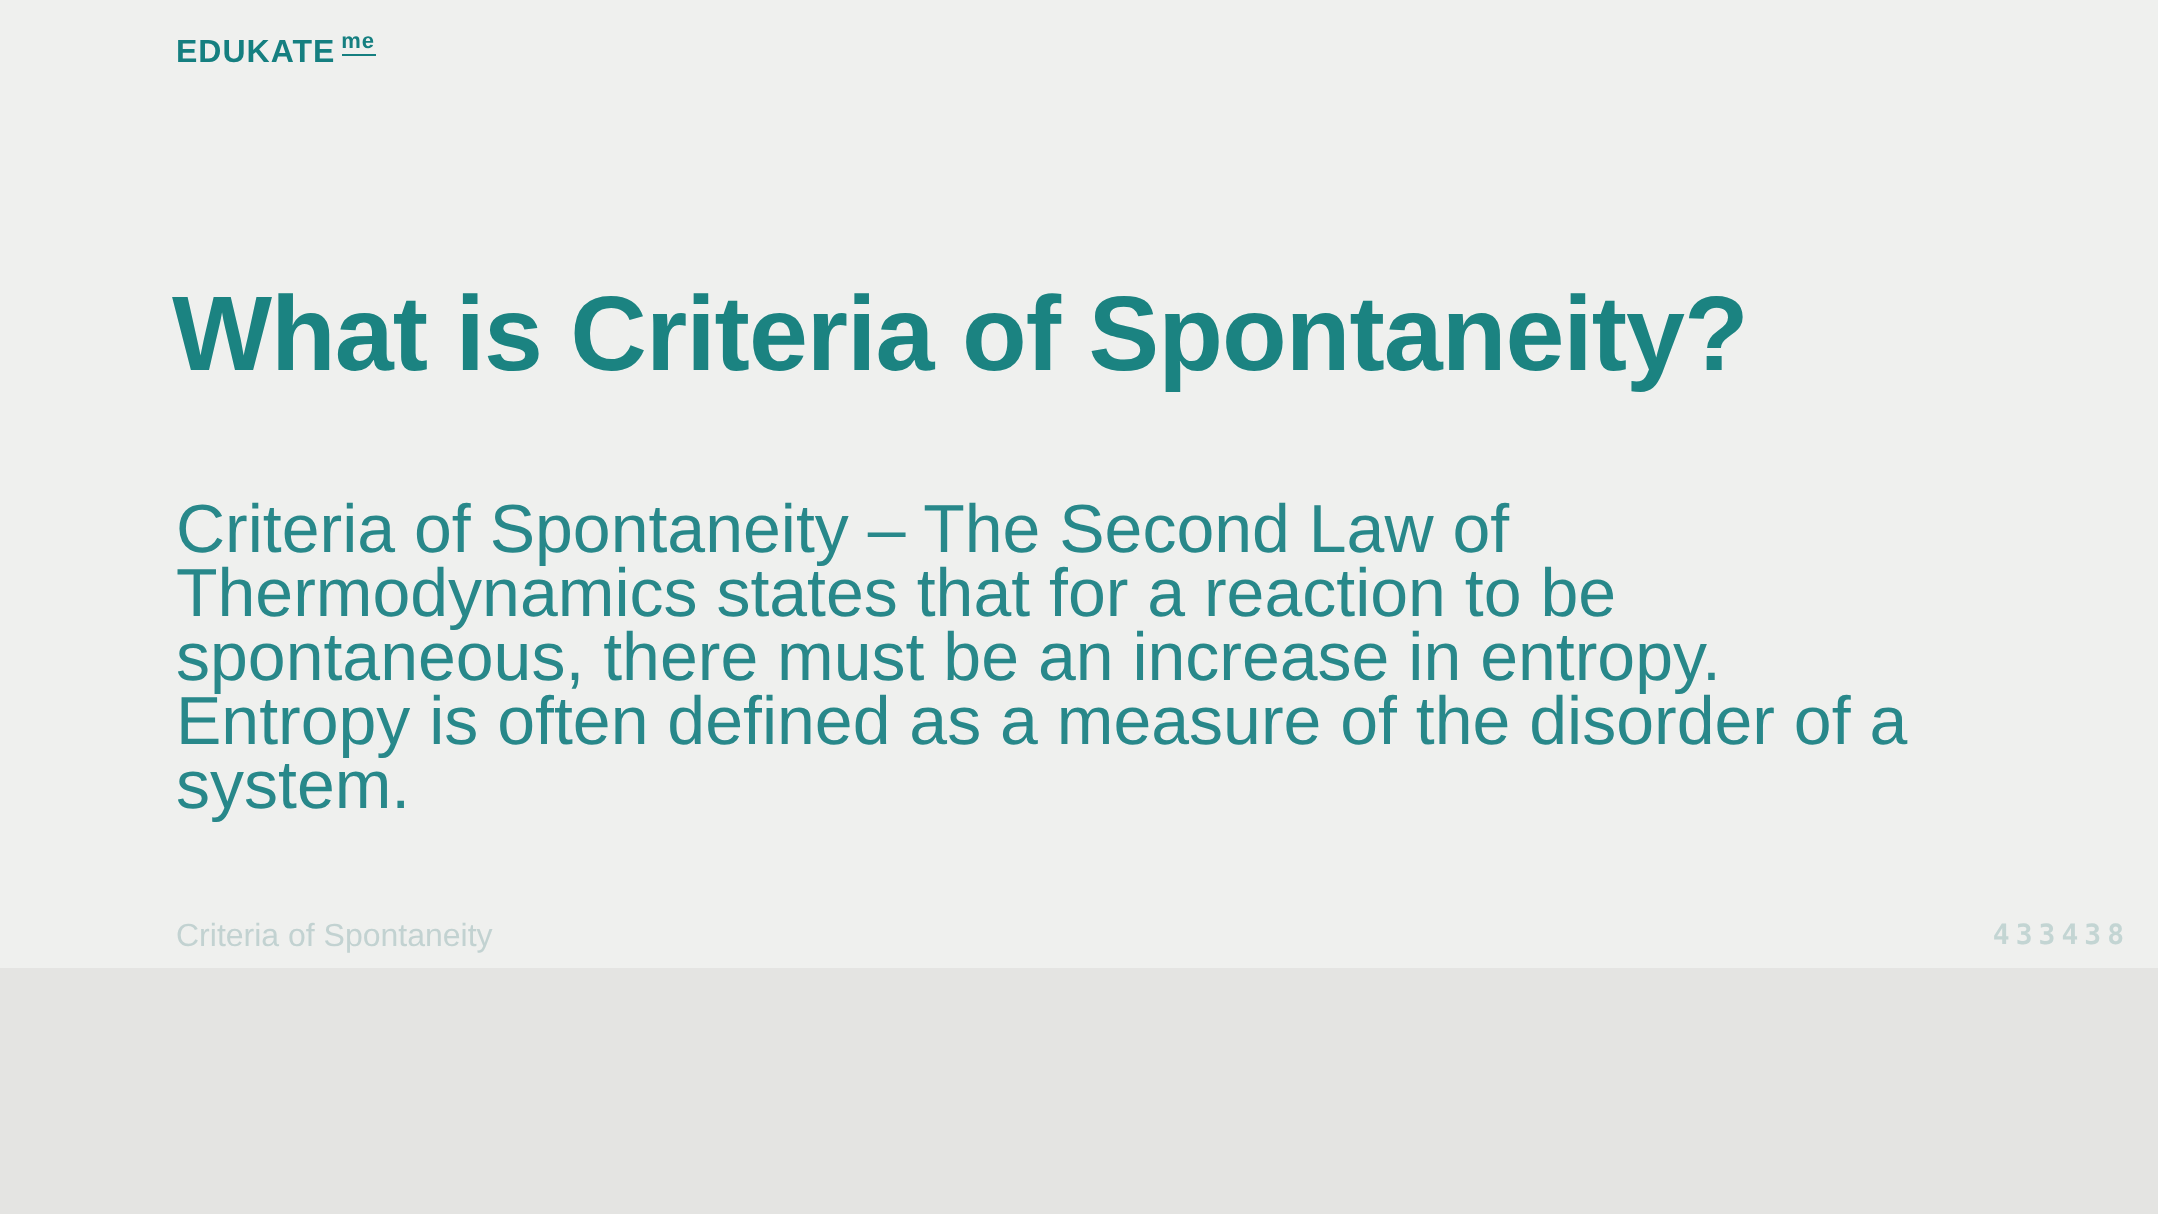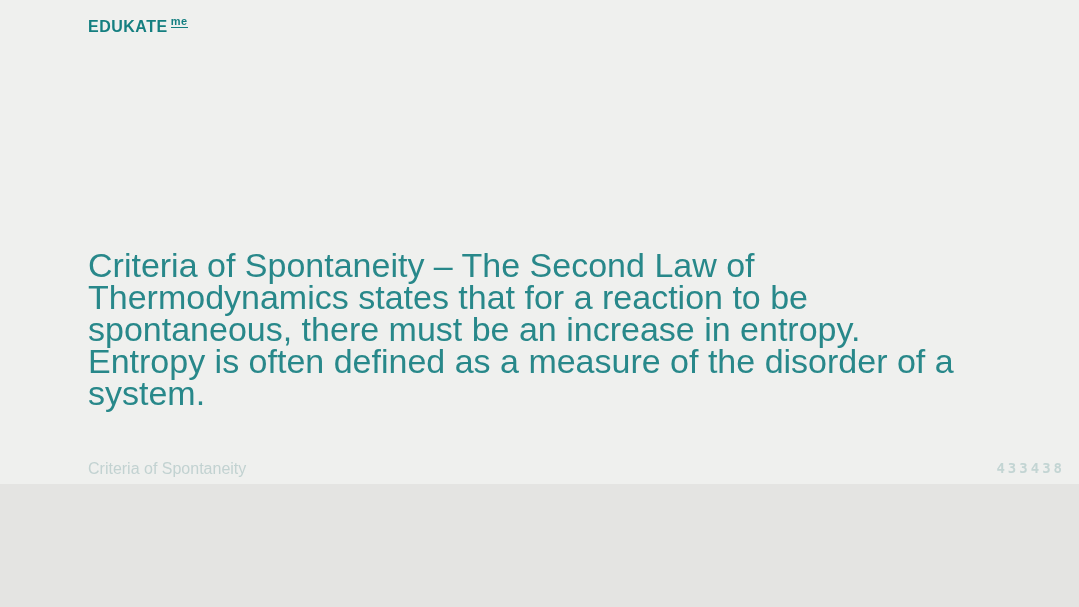--- a/index.html
+++ b/index.html
@@ -84,20 +84,21 @@
 </style>
 </head>
 <body>
 
 <div class="slide">
 
   <div class="brand">
     <span>EDUKATE</span><span class="brand-sup">me</span>
   </div>
 
+  <h1 class="main-title">What is Criteria of Spontaneity?</h1>
 
   <p class="main-description">Criteria of Spontaneity – The Second Law of Thermodynamics states that for a reaction to be spontaneous, there must be an increase in entropy. Entropy is often defined as a measure of the disorder of a system.</p>
 
   <div class="footer-meta">
     <div>Criteria of Spontaneity</div>
   </div>
 
   <div class="watermark">433438</div>
 
 </div>

